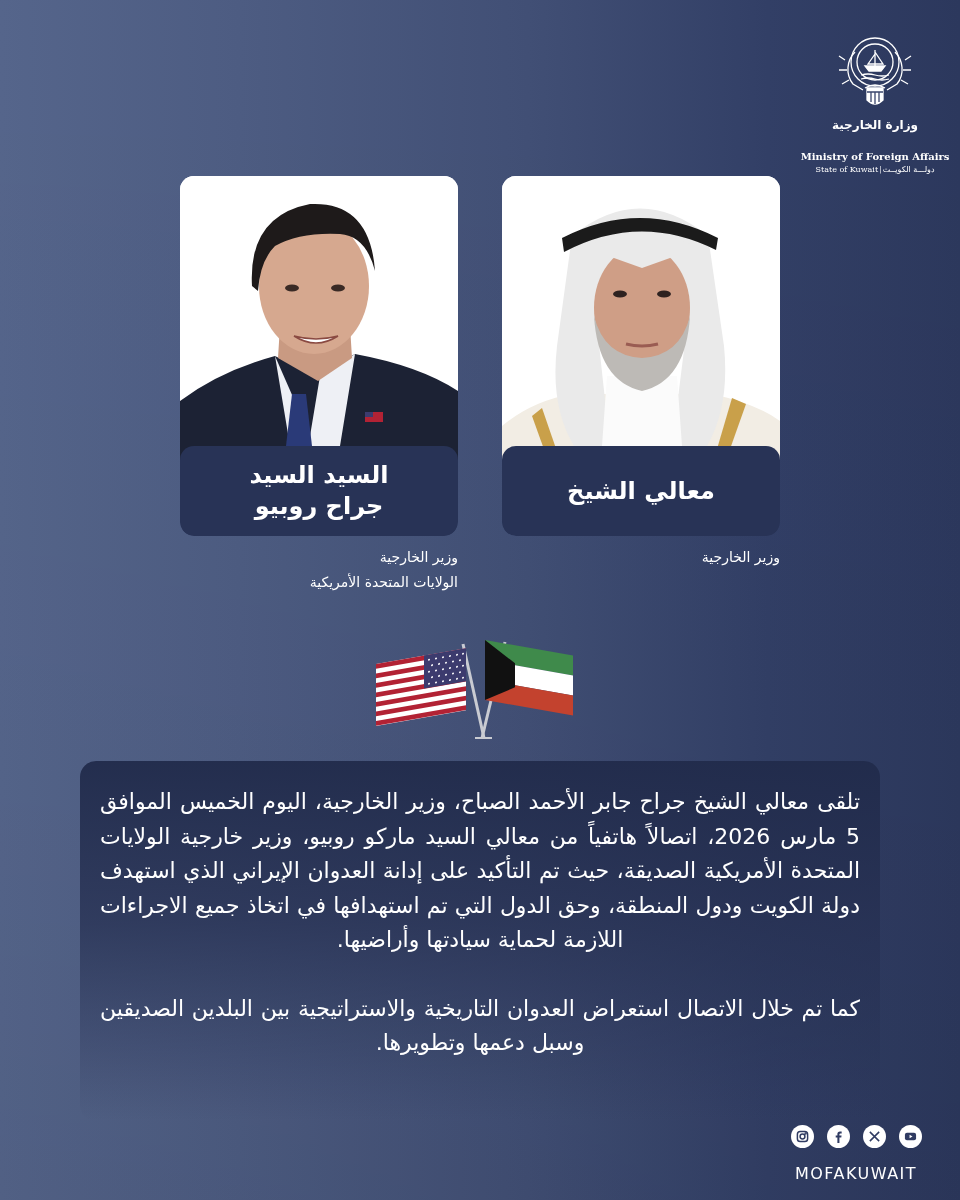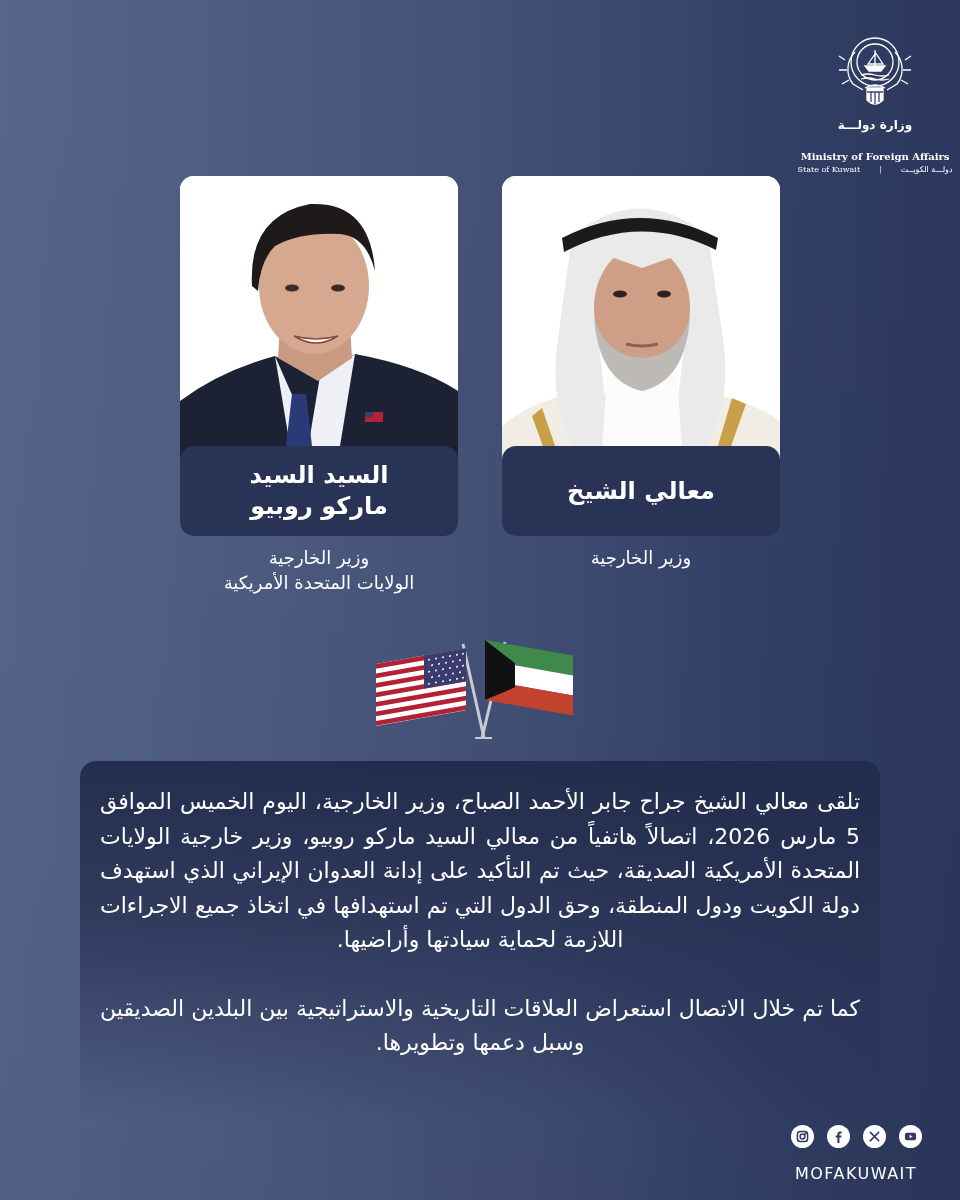--- a/index.html
+++ b/index.html
@@ -17,21 +17,21 @@
   }
 
   
   .logo {
     position: absolute; top: 30px; right: 30px; width: 110px;
     display: flex; flex-direction: column; align-items: center; text-align: center;
   }
   .logo svg { width: 80px; height: 82px; }
   .logo .ar-name { font-size: 12px; font-weight: bold; margin-top: 6px; direction: rtl; }
   .logo .en-name { font-family: "DejaVu Serif", "Liberation Serif", serif; font-size: 10px; font-weight: bold; margin-top: 19px; white-space: nowrap; }
-  .logo .state-line { display: flex; gap: 19px; font-family: "DejaVu Serif", "Liberation Serif", serif; font-size: 8px; margin-top: 3px; white-space: nowrap; align-items: center; }
+  .logo .state-line { display: flex; gap: 1px; font-family: "DejaVu Serif", "Liberation Serif", serif; font-size: 8px; margin-top: 3px; white-space: nowrap; align-items: center; }
   .logo .state-line .sep { opacity: 0.9; }
 
   
   .card {
     position: absolute; top: 176px; width: 278px; height: 360px;
     border-radius: 14px; overflow: hidden;
   }
   .card.left { left: 180px; }
   .card.right { left: 502px; }
   .photo {
@@ -45,22 +45,22 @@
     background: #283356;
     border-radius: 14px;
     display: flex; flex-direction: column; justify-content: center; align-items: center;
     direction: rtl; text-align: center;
   }
   .nameplate .honor, .nameplate .fullname {
     font-size: 24px; line-height: 31px; font-weight: bold; color: #ffffff;
   }
 
   .role {
-    position: absolute; top: 545px; width: 278px; text-align: center; direction: rtl;
-    font-size: 18px; line-height: 25px; color: #ffffff;
+    position: absolute; top: 545px; width: 278px; text-align: right; direction: rtl;
+    font-size: 14px; line-height: 25px; color: #ffffff;
   }
   .role.left { left: 180px; }
   .role.right { left: 502px; }
 
   
   .flags { position: absolute; left: 370px; top: 630px; width: 215px; height: 115px; }
   .flags svg { width: 100%; height: 100%; }
 
   
   .statement {
@@ -107,21 +107,21 @@
     <path d="M10 30 L 4 26 M12 40 L 4 40 M14 50 L 7 54"></path>
     <path d="M70 30 L 76 26 M68 40 L 76 40 M66 50 L 73 54"></path>
     <path d="M30 36 L 50 36 L 46 41 L 34 41 Z" fill="#ffffff"></path>
     <path d="M40 20 L 40 36 M40 22 L 48 34 L 40 34 M40 24 L 33 34 L 40 34"></path>
     <path d="M26 45 Q 33 43 40 45 T 54 45"></path>
     <path d="M26 49 Q 33 47 40 49 T 54 49"></path>
     <path d="M32 58 L 48 58 L 48 70 Q 40 78 32 70 Z" fill="#ffffff"></path>
     <path d="M32 62 L 48 62 M36 62 L 36 72 M40 62 L 40 74 M44 62 L 44 72" stroke="#3a466c"></path>
     <path d="M30 58 Q 40 52 50 58"></path>
   </svg>
-  <div class="ar-name">وزارة دولـــة</div>
+  <div class="ar-name">وزارة الخارجية</div>
   <div class="en-name">Ministry of Foreign Affairs</div>
   <div class="state-line">
     <span>State of Kuwait</span>
     <span class="sep">|</span>
     <span dir="rtl">دولـــة الكويــت</span>
   </div>
 </div>
 
 <div class="card left">
   <div class="photo">
@@ -144,21 +144,21 @@
       <ellipse cx="158" cy="112" rx="7" ry="3.5" fill="#3a2a25"></ellipse>
 
       <path d="M114 160 Q 136 174 158 160 Q 136 166 114 160 Z" fill="#ffffff" stroke="#8a4a42" stroke-width="1.5"></path>
 
       <rect x="185" y="236" width="18" height="10" fill="#b22234"></rect>
       <rect x="185" y="236" width="8" height="5" fill="#3c3b6e"></rect>
     </svg>
   </div>
   <div class="nameplate">
     <div class="honor">السيد السيد</div>
-    <div class="fullname">ماركو روبيو</div>
+    <div class="fullname">جراح روبيو</div>
   </div>
 </div>
 
 <div class="role left">
   <div>وزير الخارجية</div>
   <div>الولايات المتحدة الأمريكية</div>
 </div>
 
 <div class="card right">
   <div class="photo">
@@ -251,21 +251,21 @@
       <rect x="0" y="20" width="88" height="20" fill="#ffffff"></rect>
       <rect x="0" y="40" width="88" height="20" fill="#c3422e"></rect>
       <path d="M0 0 L 30 18 L 30 42 L 0 60 Z" fill="#111111"></path>
     </g>
   </svg>
 </div>
 
 <div class="statement"></div>
 <div class="statement-text">
   <p>تلقى معالي الشيخ جراح جابر الأحمد الصباح، وزير الخارجية، اليوم الخميس الموافق 5 مارس 2026، اتصالاً هاتفياً من معالي السيد ماركو روبيو، وزير خارجية الولايات المتحدة الأمريكية الصديقة، حيث تم التأكيد على إدانة العدوان الإيراني الذي استهدف دولة الكويت ودول المنطقة، وحق الدول التي تم استهدافها في اتخاذ جميع الاجراءات اللازمة لحماية سيادتها وأراضيها.</p>
-  <p class="second">كما تم خلال الاتصال استعراض العلاقات التاريخية والاستراتيجية بين البلدين الصديقين وسبل دعمها وتطويرها.</p>
+  <p class="second">كما تم خلال الاتصال استعراض العدوان التاريخية والاستراتيجية بين البلدين الصديقين وسبل دعمها وتطويرها.</p>
 </div>
 
 <div class="social">
   <div class="icons">
     <div class="icon">
       <svg viewBox="0 0 14 14" fill="none" stroke="#2f3b62" stroke-width="1.6">
         <rect x="1.5" y="1.5" width="11" height="11" rx="3"></rect>
         <circle cx="7" cy="7" r="2.6"></circle>
         <circle cx="10.3" cy="3.7" r="0.5" fill="#2f3b62"></circle>
       </svg>

